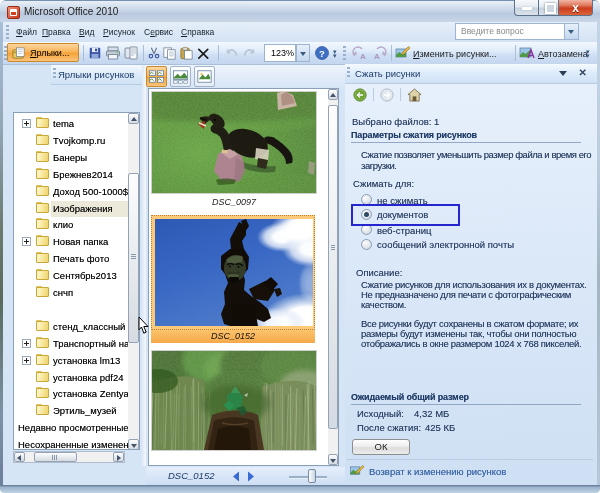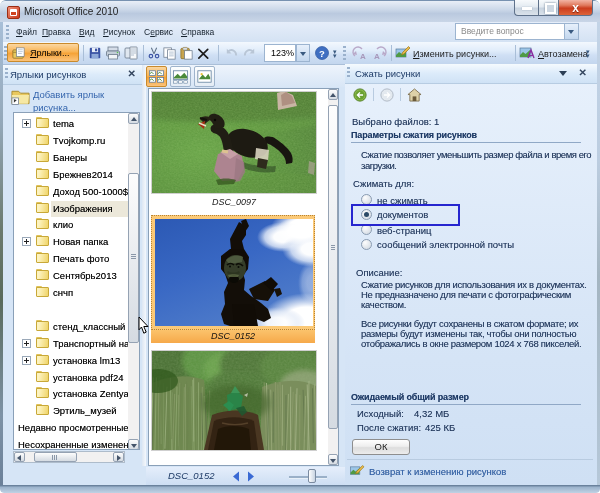--- a/index.html
+++ b/index.html
@@ -49,21 +49,21 @@
 #btnYar span{position:absolute;left:22px;top:4px;font-size:9px;}
 .tico{position:absolute;}
 .tlbl{position:absolute;font-size:9px;color:#1c1c1c;top:7px;}
 #zoombox{position:absolute;left:261px;top:2px;width:32px;height:18px;background:#fff;
   border:1px solid #9cb4d0;box-sizing:border-box;font-size:9px;color:#000;padding:3px 0 0 6px;}
 #zoomdd{position:absolute;left:293px;top:2px;width:14px;height:18px;
   background:linear-gradient(#e7f0fb,#c3d7ee);border:1px solid #9cb4d0;box-sizing:border-box;}
 #zoomdd:after{content:"";position:absolute;left:3px;top:7px;border:3px solid transparent;border-top:4px solid #3a5a80;}
 .chev{position:absolute;font-size:7px;color:#3a5a80;line-height:4px;}
 #main{position:absolute;left:3px;top:65px;width:594px;height:420px;background:#d6e5f6;}
-#lpanel{position:absolute;left:0;top:0;width:140px;height:396px;background:#d6e5f6;}
+#lpanel{position:absolute;left:0;top:0;width:140px;height:396px;background:#d6e5f6;padding-left:48px;}
 .phead{height:19px;background:linear-gradient(#f5fafe,#dcebfa 50%,#cfe2f5);
   border-bottom:1px solid #b7cce2;position:relative;}
 .phead .t{position:absolute;left:7px;top:4px;font-size:9.5px;color:#1d3a66;}
 .phead .x{position:absolute;top:3px;font-size:10px;color:#33455e;font-weight:bold;}
 .phead .grip{position:absolute;left:2px;top:3px;width:3px;height:12px;
   background:repeating-linear-gradient(#9ab1cc 0 2px,transparent 2px 4px);}
 #addlink{position:absolute;left:8px;top:23px;width:110px;font-size:9.5px;color:#3465ad;line-height:13px;}
 #addlink .txt{margin-left:22px;}
 #tree{position:absolute;left:10px;top:47px;width:127px;height:338px;background:#fff;
   border:1px solid #8aa0b8;box-sizing:border-box;overflow:hidden;font-size:9.5px;}
@@ -233,29 +233,20 @@
       </svg>
       <span class="tlbl" style="left:535px"><u>А</u>втозамена</span>
       <span class="chev" style="left:583px;top:8px">▾<br>▾</span>
     </div>
     <div id="main">
       <div id="lpanel">
         <div class="phead">
           <div class="grip"></div>
           <span class="t">Ярлыки рисунков</span>
           <span class="x" style="right:7px">✕</span>
-        </div>
-        <div id="addlink">
-          <svg width="19" height="17" viewBox="0 0 20 17" style="position:absolute;left:0;top:0">
-            <path d="M1 3h7l2 2h9v11H1z" fill="#e9c85e" stroke="#a88a2e" stroke-width="1"></path>
-            <path d="M1 7h18l-1 9H2z" fill="#f6e8a4"></path>
-            <rect x="1" y="10" width="7" height="7" fill="#fff" stroke="#6b7a8c" stroke-width="0.8"></rect>
-            <path d="M3 15l3-2.5-3-1.5z" fill="#3a3a3a"></path>
-          </svg>
-          <div class="txt">Добавить ярлык рисунка...</div>
         </div>
         <div id="tree">
           <div class="trow" style="top:2.0px">
             <span class="plus" style="left:8px;top:4px">
               <i></i>
               <b></b>
             </span>
             <span class="folder" style="left:22px;top:2px">
               <i></i>
               <b></b>

